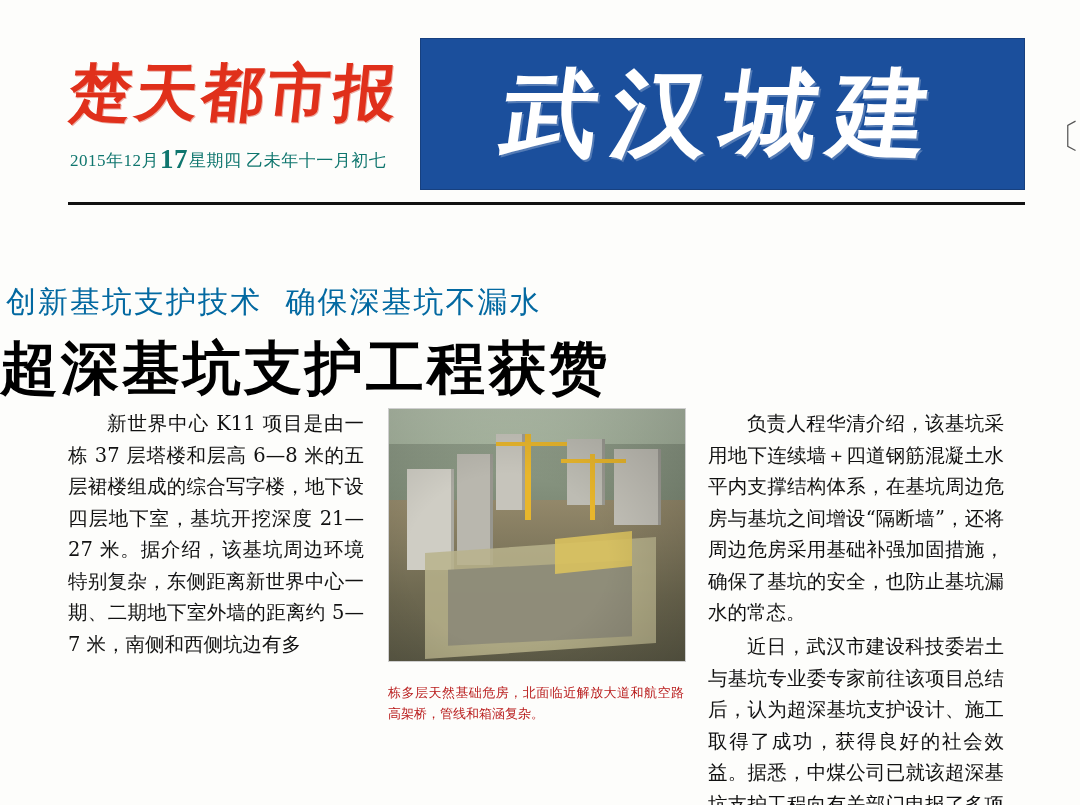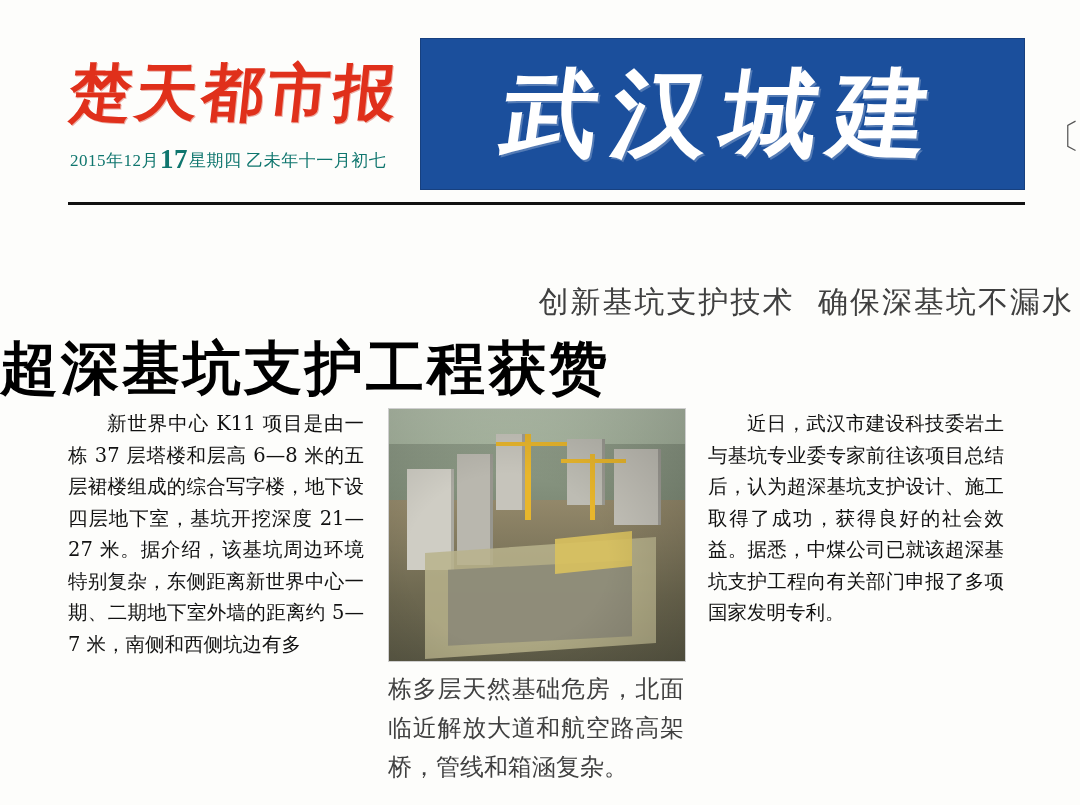--- a/index.html
+++ b/index.html
@@ -103,23 +103,23 @@
     width: 26px;
     height: 46px;
     color: #555;
     font-size: 34px;
     line-height: 1;
   }
 
   
   .shoulder {
     margin-top: 72px;
-    text-align: right;
+    text-align: left;
     font-size: 30px;
-    color: #404040;
+    color: #0369a1;
     letter-spacing: 2px;
     font-family: "DejaVu Serif", serif;
   }
   .shoulder span { padding: 0 6px; }
 
   .headline {
     margin-top: 14px;
     text-align: left;
     font-size: 58px;
     font-weight: bold;
@@ -210,26 +210,26 @@
   .photo .tarp {
     position: absolute; left: 56%; top: 50%; width: 26%; height: 14%;
     background: #d9c15e; transform: skewY(-6deg); opacity: 0.9;
   }
   .photo .shade {
     position: absolute; left: 0; top: 0; width: 100%; height: 100%;
     background: radial-gradient(ellipse at 40% 60%, rgba(0,0,0,0) 40%, rgba(0,0,0,0.22) 100%);
   }
 
   .caption {
-    margin-top: 8px;
-    font-size: 24px;
+    margin-top: 20px;
+    font-size: 13px;
     line-height: 1.62;
     text-align: justify;
     font-family: "DejaVu Serif", serif;
-    color: #404040;
+    color: #b91c1c;
   }
 </style>
 </head>
 <body>
 
 <div class="page">
 
   <div class="masthead">
 
     <div class="masthead-left">
@@ -276,17 +276,18 @@
         <div class="crane c1"></div>
         <div class="crane c1b"></div>
         <div class="crane c2"></div>
         <div class="crane c2b"></div>
         <div class="shade"></div>
       </div>
       <div class="caption">栋多层天然基础危房，北面临近解放大道和航空路高架桥，管线和箱涵复杂。</div>
     </div>
 
     <div class="col">
+      <p>负责人程华清介绍，该基坑采用地下连续墙＋四道钢筋混凝土水平内支撑结构体系，在基坑周边危房与基坑之间增设“隔断墙”，还将周边危房采用基础补强加固措施，确保了基坑的安全，也防止基坑漏水的常态。</p>
       <p>近日，武汉市建设科技委岩土与基坑专业委专家前往该项目总结后，认为超深基坑支护设计、施工取得了成功，获得良好的社会效益。据悉，中煤公司已就该超深基坑支护工程向有关部门申报了多项国家发明专利。</p>
     </div>
 
   </div>
 </div>
 
 </body></html>

